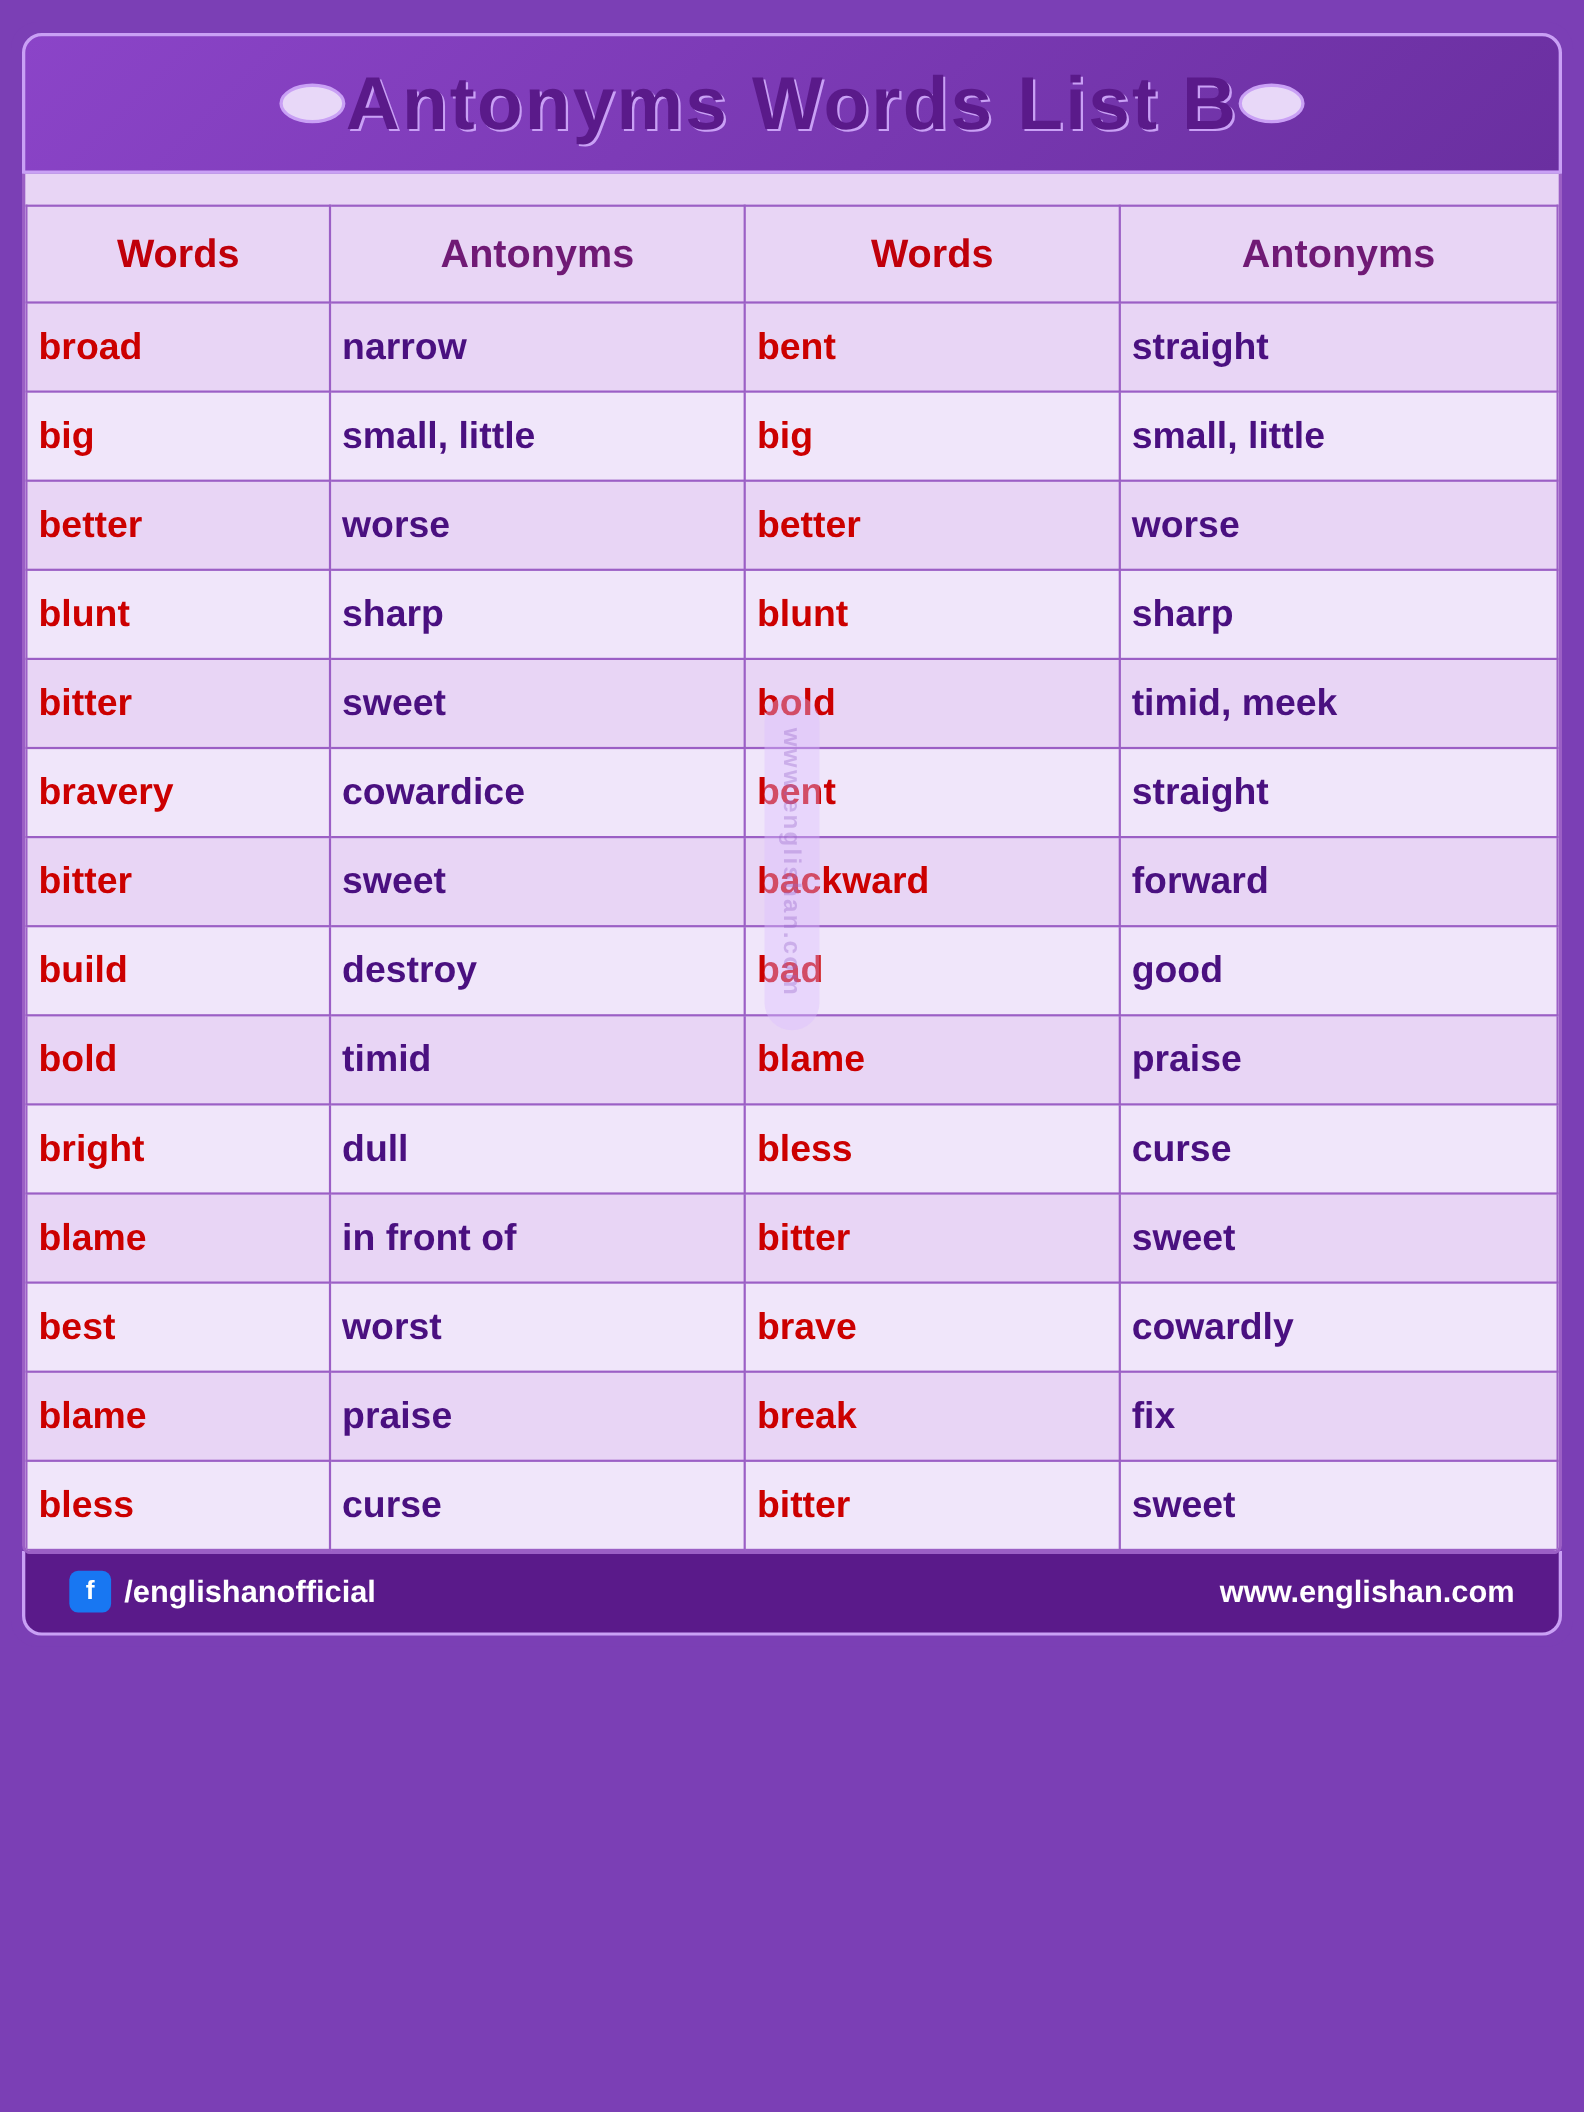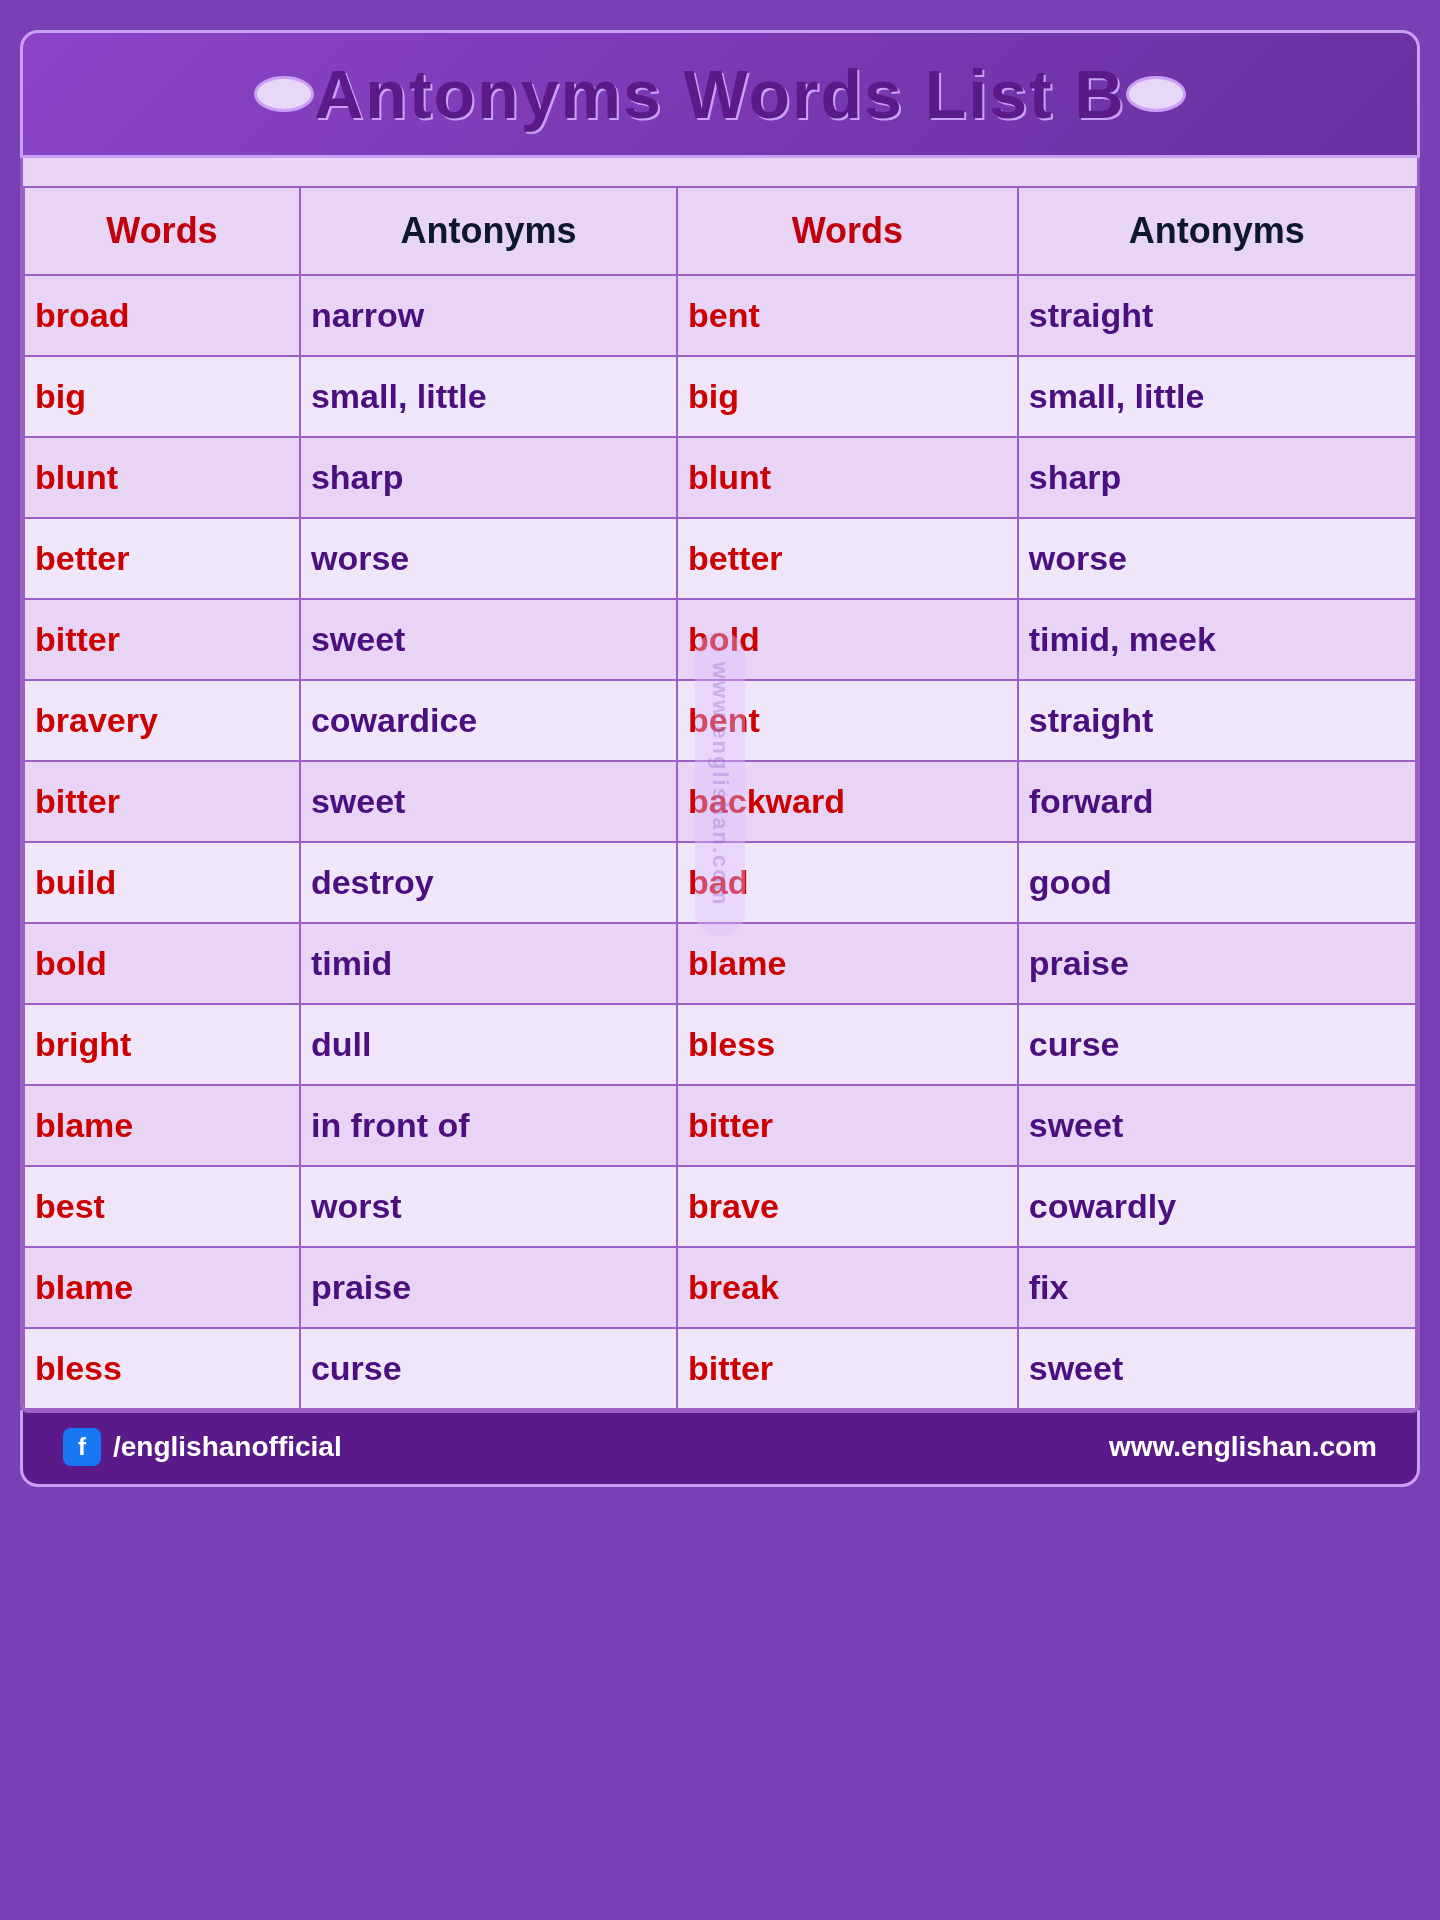--- a/index.html
+++ b/index.html
@@ -90,21 +90,21 @@
       font-weight: 800;
       border: 2px solid #9b5fc5;
       text-align: center;
     }
 
     thead tr th.words-col {
       color: #c0000a;
     }
 
     thead tr th.antonyms-col {
-      color: #0f172a;
+      color: #701a75;
     }
 
     
     tbody tr td {
       padding: 20px 10px;
       font-size: 34px;
       font-weight: 700;
       border: 2px solid #9b5fc5;
       text-align: left;
     }
@@ -195,30 +195,30 @@
             <td class="word-cell">bent</td>
             <td class="antonym-cell">straight</td>
           </tr>
           <tr>
             <td class="word-cell">big</td>
             <td class="antonym-cell">small, little</td>
             <td class="word-cell">big</td>
             <td class="antonym-cell">small, little</td>
           </tr>
           <tr>
+            <td class="word-cell">better</td>
+            <td class="antonym-cell">worse</td>
+            <td class="word-cell">better</td>
+            <td class="antonym-cell">worse</td>
+          </tr>
+          <tr>
             <td class="word-cell">blunt</td>
             <td class="antonym-cell">sharp</td>
             <td class="word-cell">blunt</td>
             <td class="antonym-cell">sharp</td>
-          </tr>
-          <tr>
-            <td class="word-cell">better</td>
-            <td class="antonym-cell">worse</td>
-            <td class="word-cell">better</td>
-            <td class="antonym-cell">worse</td>
           </tr>
           <tr>
             <td class="word-cell">bitter</td>
             <td class="antonym-cell">sweet</td>
             <td class="word-cell">bold</td>
             <td class="antonym-cell">timid, meek</td>
           </tr>
           <tr>
             <td class="word-cell">bravery</td>
             <td class="antonym-cell">cowardice</td>

